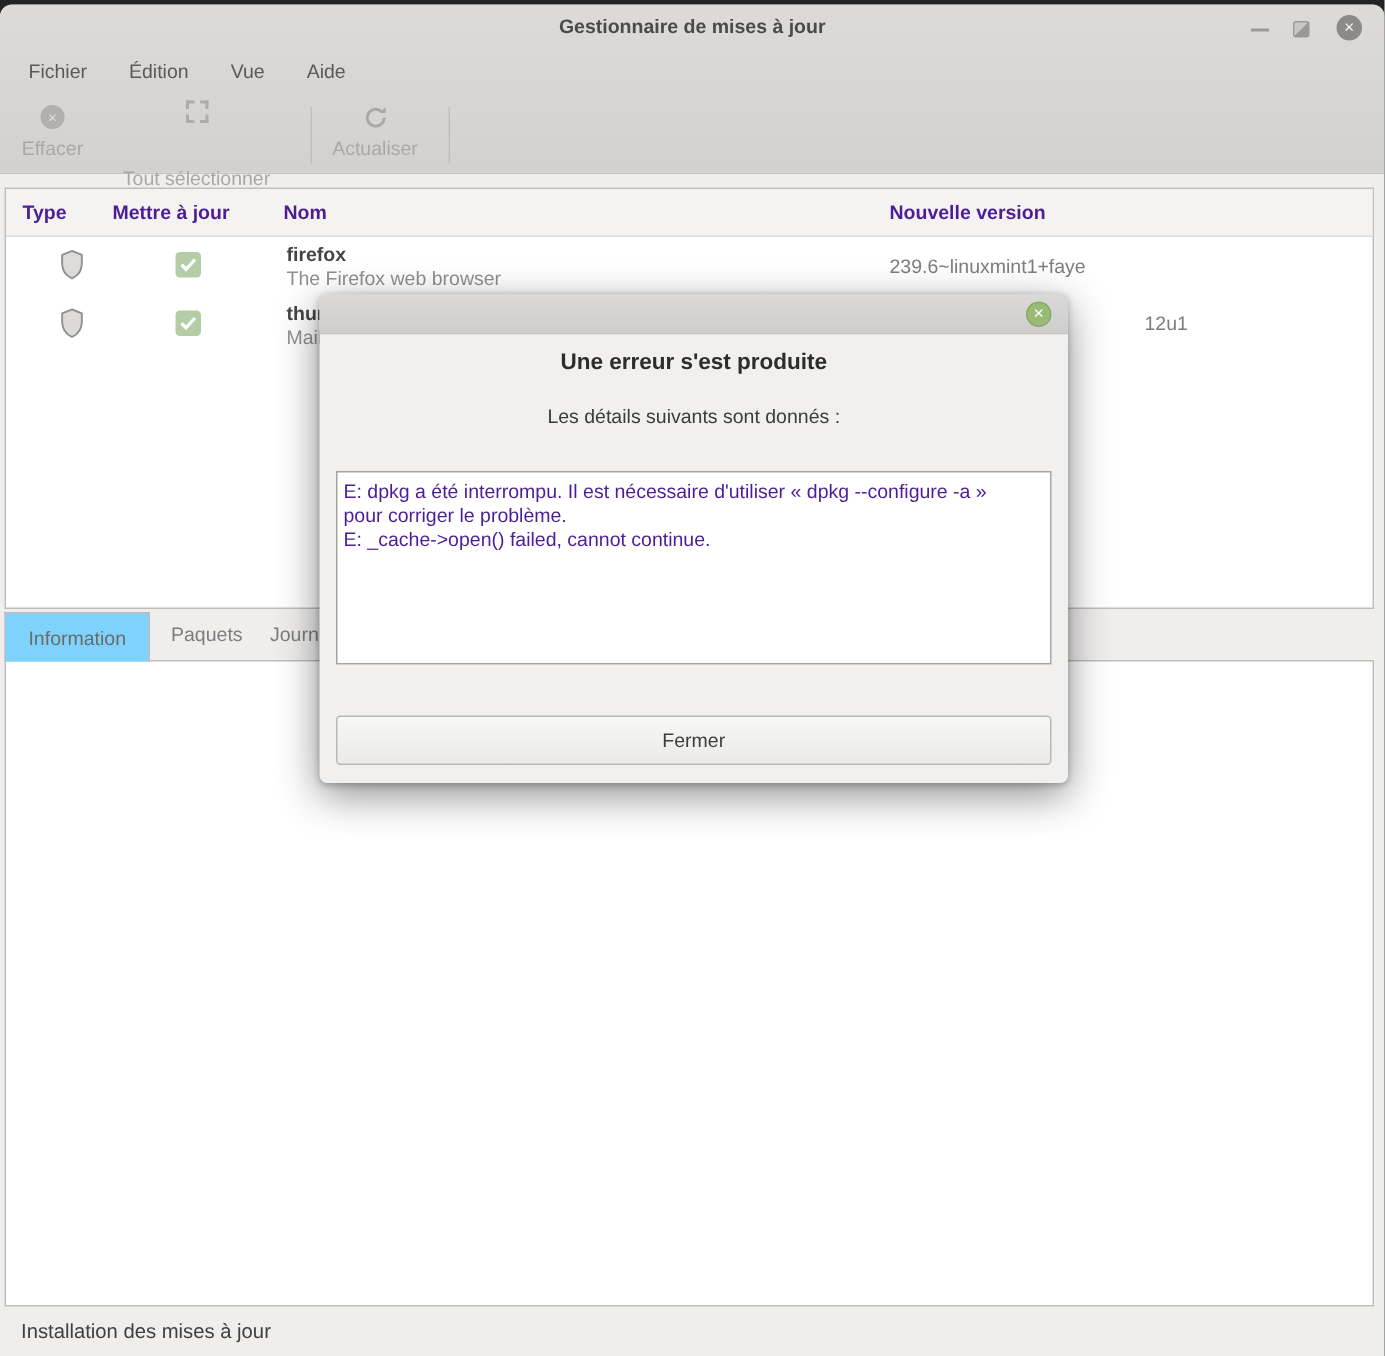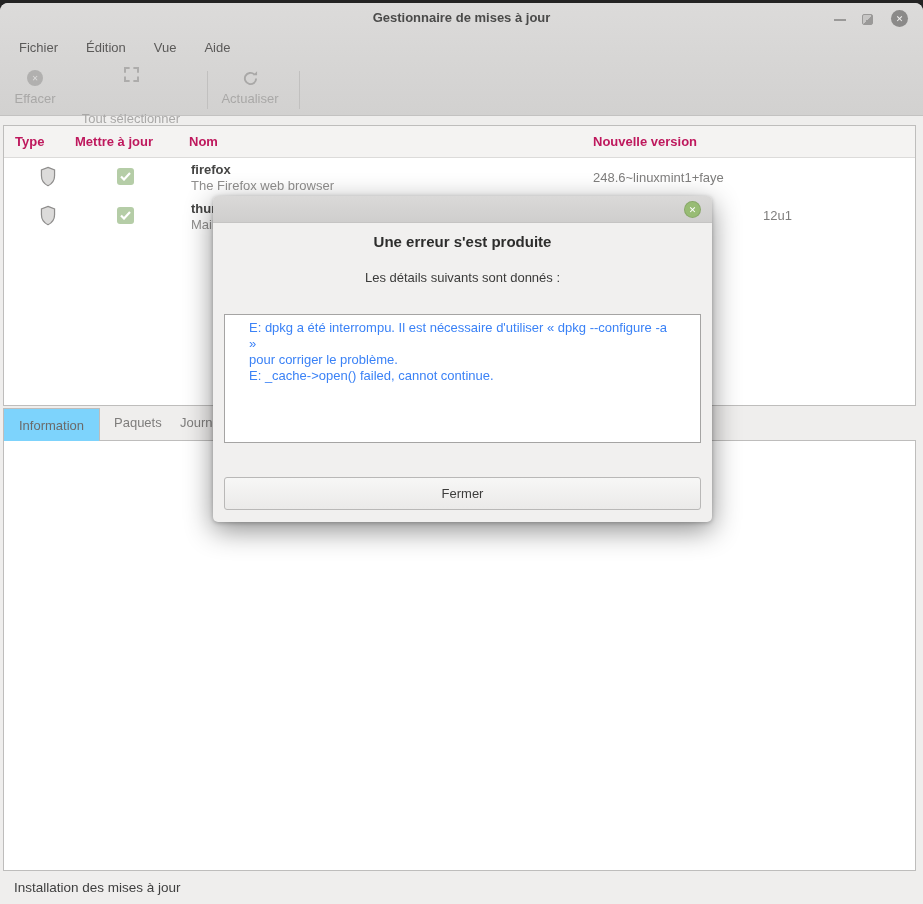--- a/index.html
+++ b/index.html
@@ -52,21 +52,21 @@
   }
   .selectall-glyph { width:15px; height:15px; border:2px dashed #adacab; }
   
   .table-panel {
     position:absolute; top:122px; left:3px; width:913px; height:281px;
     background:#fff; border:1px solid #bebdbc;
   }
   .tbl-header {
     position:absolute; top:0; left:0; right:0; height:32px;
     background:#f4f3f2; border-bottom:1px solid #dcdbda;
-    font-weight:bold; color:#be185d;
+    font-weight:bold; color:#4c1d95;
   }
   .th { position:absolute; top:8px; }
   .th-type { left:11px; }
   .th-update { left:71px; }
   .th-name { left:185px; }
   .th-version { left:589px; }
   .cell-abs { position:absolute; }
   .pkg-name { font-weight:bold; color:#454544; }
   .pkg-desc { color:#908f8e; }
   .pkg-version { color:#7f7e7d; }
@@ -107,22 +107,22 @@
     background:#98bc74; border:1px solid rgba(0,0,0,.1); color:#fff;
     font-size:9px; font-weight:bold; display:flex; align-items:center; justify-content:center;
   }
   .dialog-title {
     position:absolute; top:37px; left:0; right:0; text-align:center;
     font-weight:bold; font-size:15px; color:#2d2d2c;
   }
   .dialog-subtitle { position:absolute; top:74px; left:0; right:0; text-align:center; color:#3b3b3a; }
   .dialog-details {
     position:absolute; top:118px; left:11px; width:477px; height:129px;
-    background:#fff; border:1px solid #a5a4a3; padding:5px 24px;
-    white-space:pre-line; color:#3b82f6; font-size:13px; line-height:16px;
+    background:#fff; border:1px solid #a5a4a3; padding:5px 4px;
+    white-space:pre-line; color:#4c1d95; font-size:13px; line-height:16px;
     overflow:auto;
   }
   .dialog-button {
     position:absolute; top:281px; left:11px; width:477px; height:33px;
     background:linear-gradient(#f7f7f6,#ebeae9); border:1px solid #b9b8b7;
     border-radius:3px; display:flex; align-items:center; justify-content:center;
     color:#3d3d3c; font-size:13px;
   }
 </style>
 </head>
@@ -186,21 +186,21 @@
           <path d="M10 1.5 L17.5 4.5 V11 C17.5 16.5 14 20.5 10 22.5 C6 20.5 2.5 16.5 2.5 11 V4.5 Z" fill="#dcdbda" stroke="#8f8e8d" stroke-width="1.4"></path>
         </svg>
       </div>
       <div class="cell-abs checkbox" style="left:113px; top:42px;">
         <svg width="11" height="9" viewBox="0 0 11 9">
             <path d="M1 4.5 L4 7.5 L10 1" fill="none" stroke="#fff" stroke-width="2.2"></path>
           </svg>
       </div>
       <div class="cell-abs pkg-name" style="left:187px; top:36px;">firefox</div>
       <div class="cell-abs pkg-desc" style="left:187px; top:52px;">The Firefox web browser</div>
-      <div class="cell-abs pkg-version" style="left:589px; top:44px;">248.6~linuxmint1+faye</div>
+      <div class="cell-abs pkg-version" style="left:589px; top:44px;">239.6~linuxmint1+faye</div>
     </div>
 
     <div>
       <div class="cell-abs" style="left:35px; top:79px;">
         <svg class="shield" viewBox="0 0 20 24">
           <path d="M10 1.5 L17.5 4.5 V11 C17.5 16.5 14 20.5 10 22.5 C6 20.5 2.5 16.5 2.5 11 V4.5 Z" fill="#dcdbda" stroke="#8f8e8d" stroke-width="1.4"></path>
         </svg>
       </div>
       <div class="cell-abs checkbox" style="left:113px; top:81px;">
         <svg width="11" height="9" viewBox="0 0 11 9">

